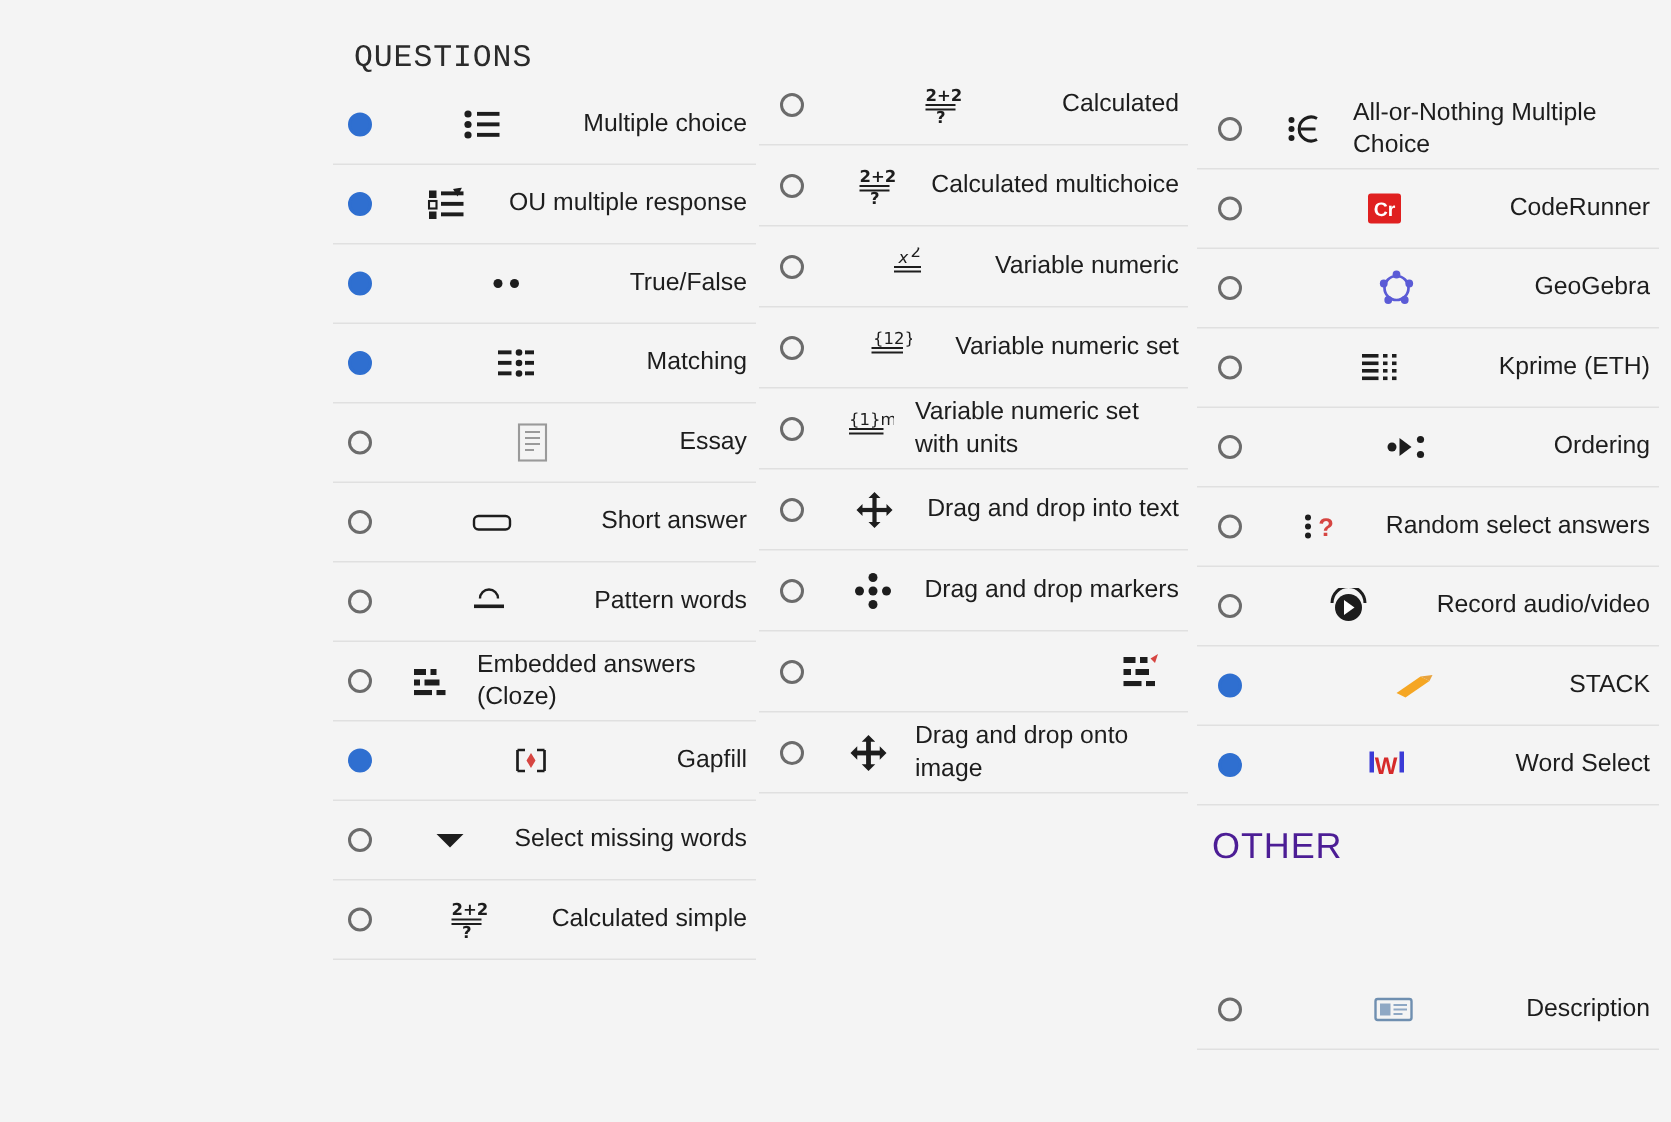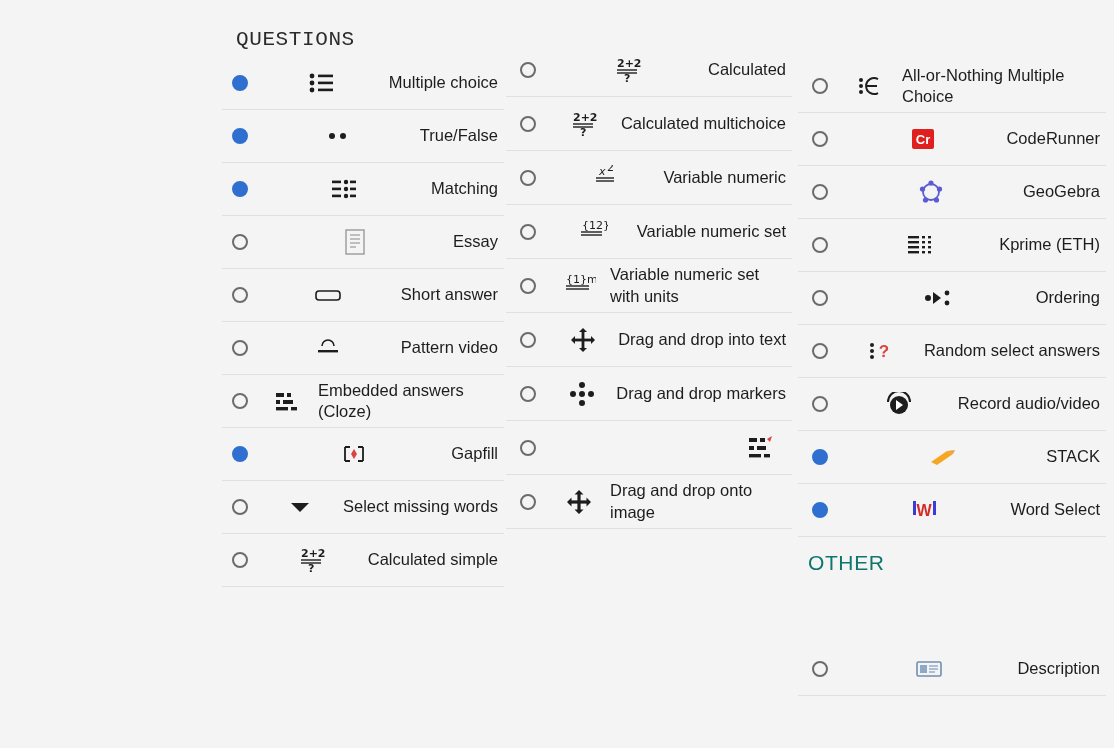--- a/index.html
+++ b/index.html
@@ -54,22 +54,22 @@
   .section-title {
     font-size: 21px;
     color: #2b2b2b;
     letter-spacing: .6px;
     font-weight: 400;
     font-family: Liberation Mono, monospace;
   }
   .col-1 .section-title { padding: 28px 0 6px 14px; }
 
   .other-title {
-    font-size: 21px;
-    color: #0f766e;
+    font-size: 24px;
+    color: #4c1d95;
     letter-spacing: .6px;
     padding: 14px 0 8px 10px;
   }
 
   
   .qlist { list-style: none; margin: 0; padding: 0; }
   .qrow {
     display: flex;
     align-items: center;
     min-height: 53px;
@@ -144,20 +144,35 @@
               <rect x="9" y="2.6" width="15" height="2.6" fill="#1d1d1d"></rect>
             <circle cx="3" cy="11" r="2.4" fill="#1d1d1d"></circle>
               <rect x="9" y="9.6" width="15" height="2.6" fill="#1d1d1d"></rect>
             <circle cx="3" cy="18" r="2.4" fill="#1d1d1d"></circle>
               <rect x="9" y="16.6" width="15" height="2.6" fill="#1d1d1d"></rect>
           </svg>
         </span>
         <span class="qlabel">Multiple choice</span>
       </li>
 
+      <li class="qrow">
+        <span class="radio sel"></span>
+        <span class="qicon">
+          <svg width="26" height="22" viewBox="0 0 26 22">
+            <rect x="1" y="2" width="5" height="5" fill="#1d1d1d"></rect>
+              <rect x="9" y="2.6" width="15" height="2.6" fill="#1d1d1d"></rect>
+            <rect x="1" y="9" width="5" height="5" fill="none" stroke="#1d1d1d" stroke-width="1.4"></rect>
+              <rect x="9" y="9.6" width="15" height="2.6" fill="#1d1d1d"></rect>
+            <rect x="1" y="16" width="5" height="5" fill="#1d1d1d"></rect>
+              <rect x="9" y="16.6" width="15" height="2.6" fill="#1d1d1d"></rect>
+            <path d="M17 1 l6 -1 -3 6 z" fill="#1d1d1d"></path>
+          </svg>
+        </span>
+        <span class="qlabel">OU multiple response</span>
+      </li>
 
       <li class="qrow">
         <span class="radio sel"></span>
         <span class="qicon">
           <svg width="26" height="22" viewBox="0 0 26 22">
             <circle cx="7" cy="11" r="3" fill="#1d1d1d"></circle>
             <circle cx="18" cy="11" r="3" fill="#1d1d1d"></circle>
           </svg>
         </span>
         <span class="qlabel">True/False</span>
@@ -206,21 +221,21 @@
       </li>
 
       <li class="qrow">
         <span class="radio"></span>
         <span class="qicon">
           <svg width="28" height="22" viewBox="0 0 28 22">
             <path d="M8 9 a6 6 0 0 1 12 0" fill="none" stroke="#1d1d1d" stroke-width="1.6"></path>
             <rect x="4" y="13" width="20" height="2.4" fill="#1d1d1d"></rect>
           </svg>
         </span>
-        <span class="qlabel">Pattern video</span>
+        <span class="qlabel">Pattern words</span>
       </li>
 
       <li class="qrow">
         <span class="radio"></span>
         <span class="qicon">
           <svg width="26" height="22" viewBox="0 0 26 22">
             <rect x="2" y="3" width="8" height="4" fill="#1d1d1d"></rect>
             <rect x="13" y="3" width="4" height="4" fill="#1d1d1d"></rect>
             <rect x="2" y="10" width="4" height="4" fill="#1d1d1d"></rect>
             <rect x="9" y="10" width="10" height="4" fill="#1d1d1d"></rect>

